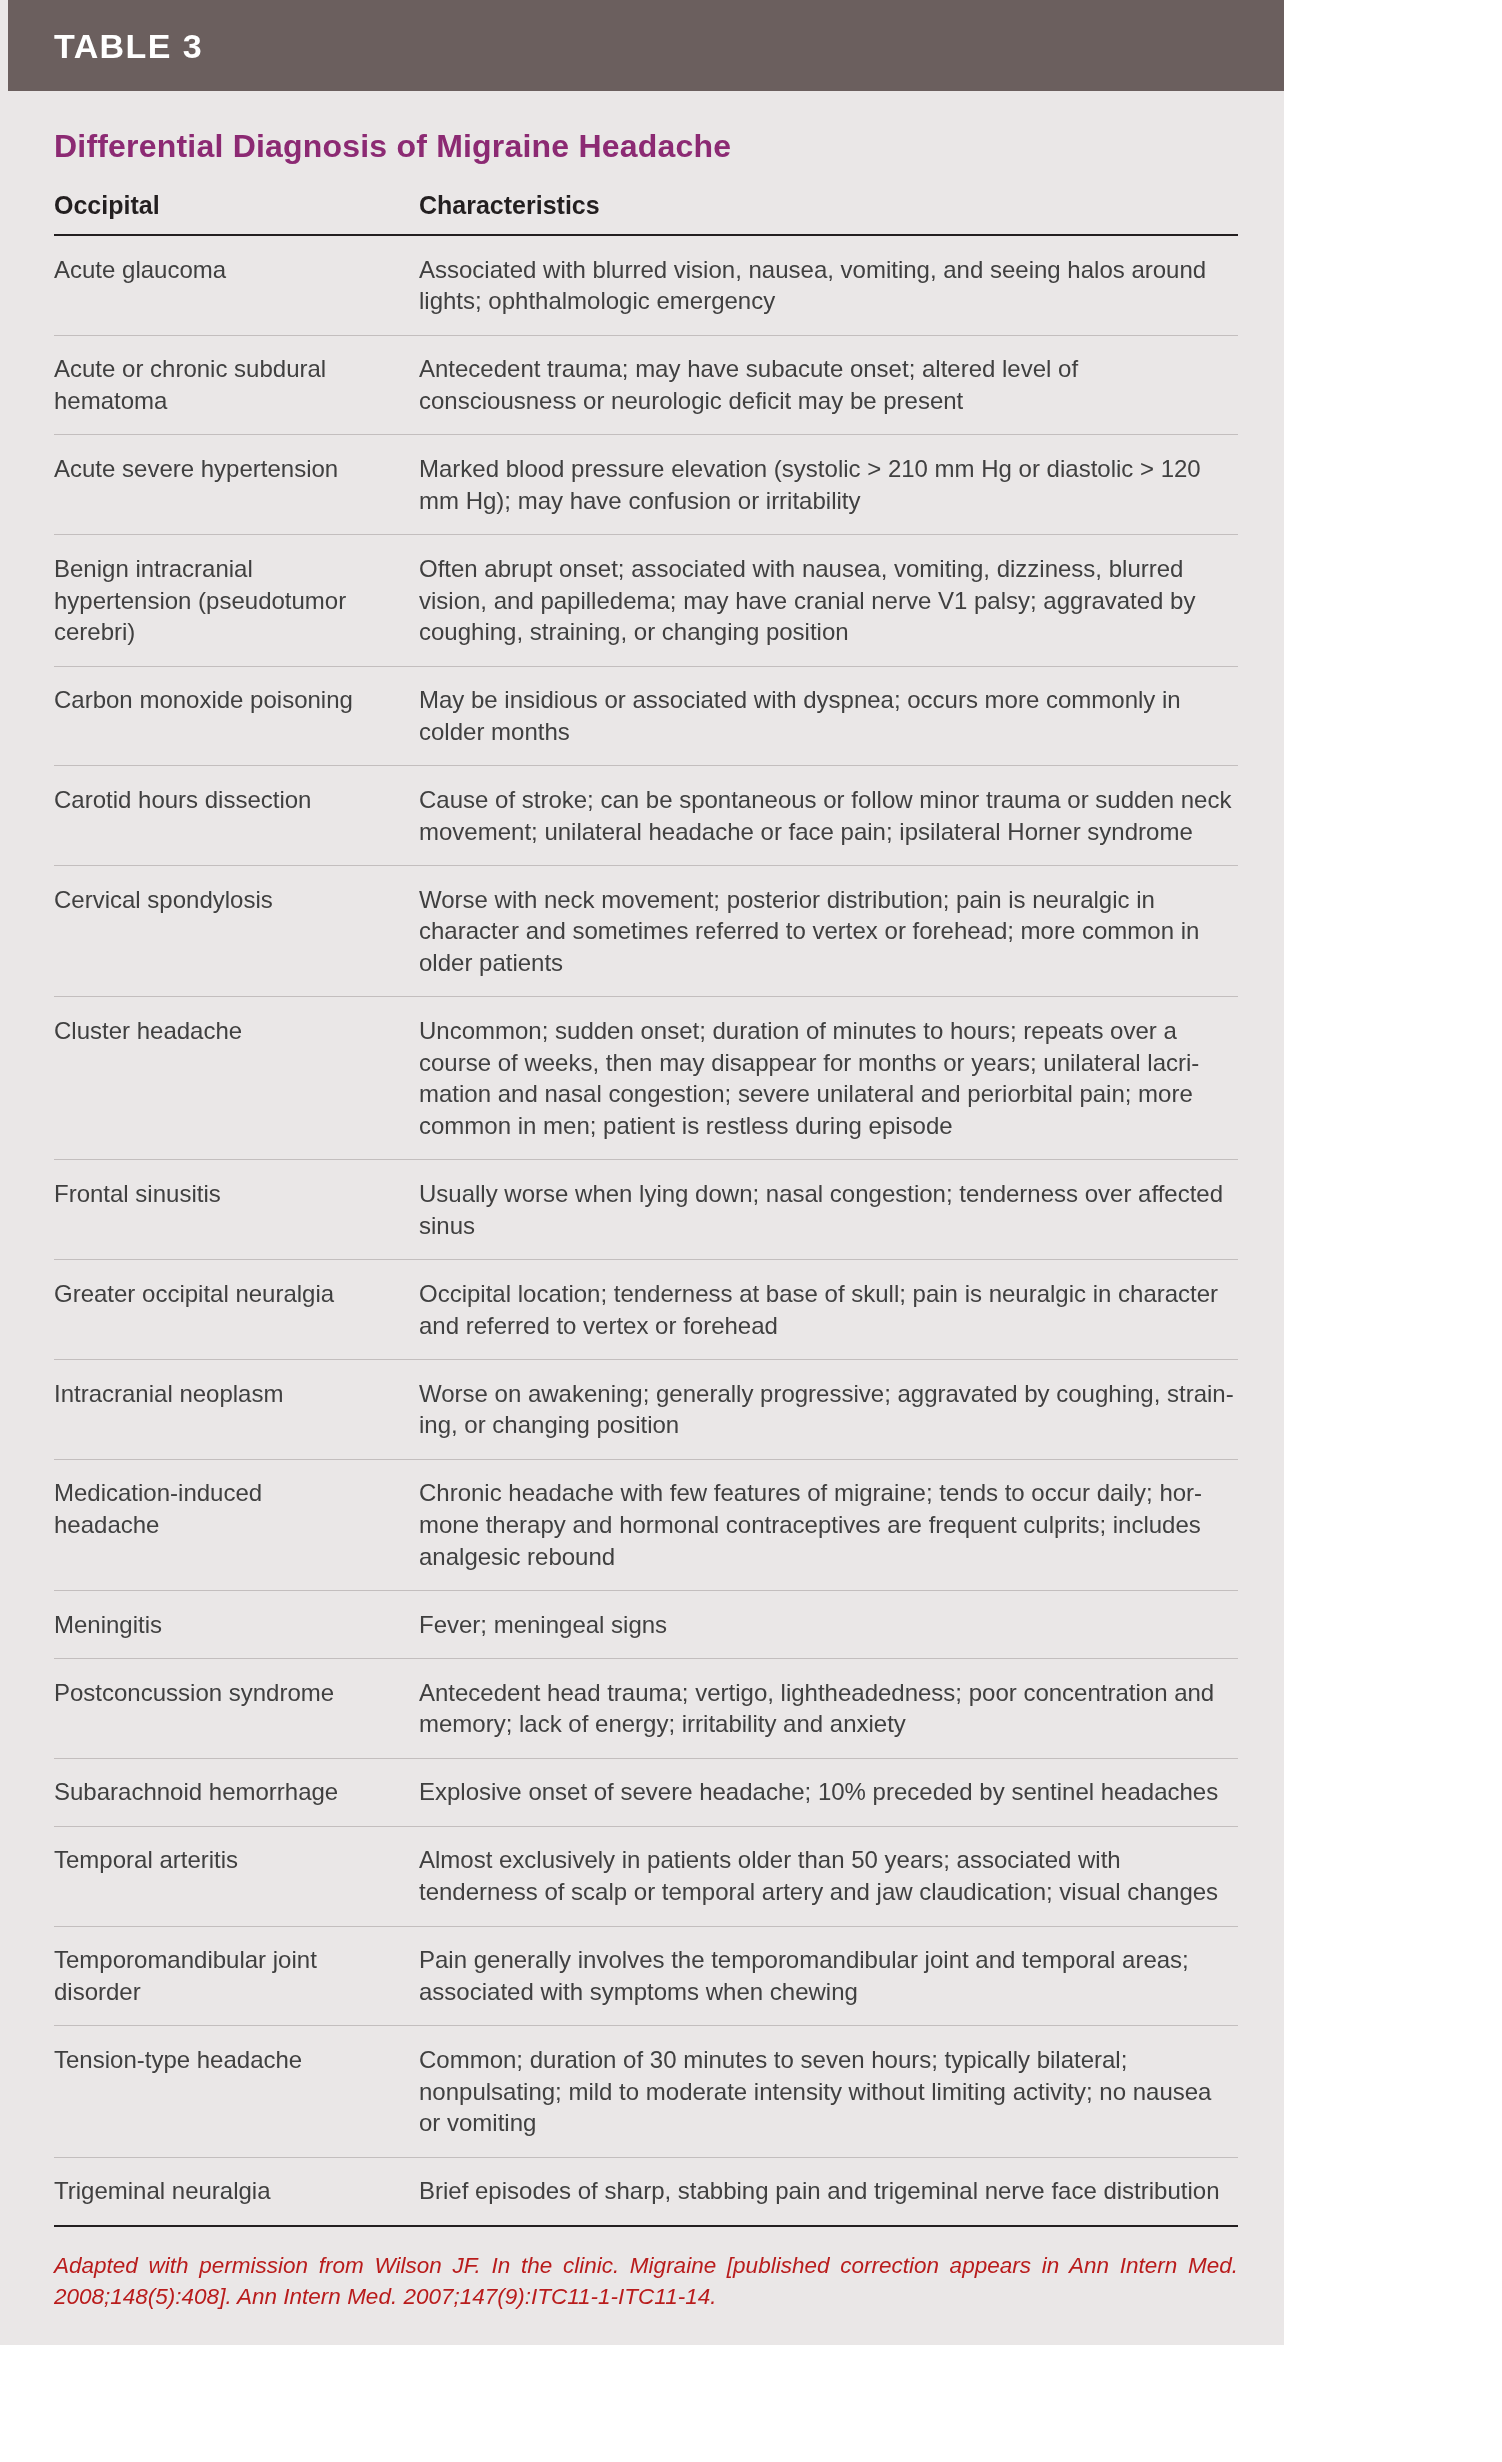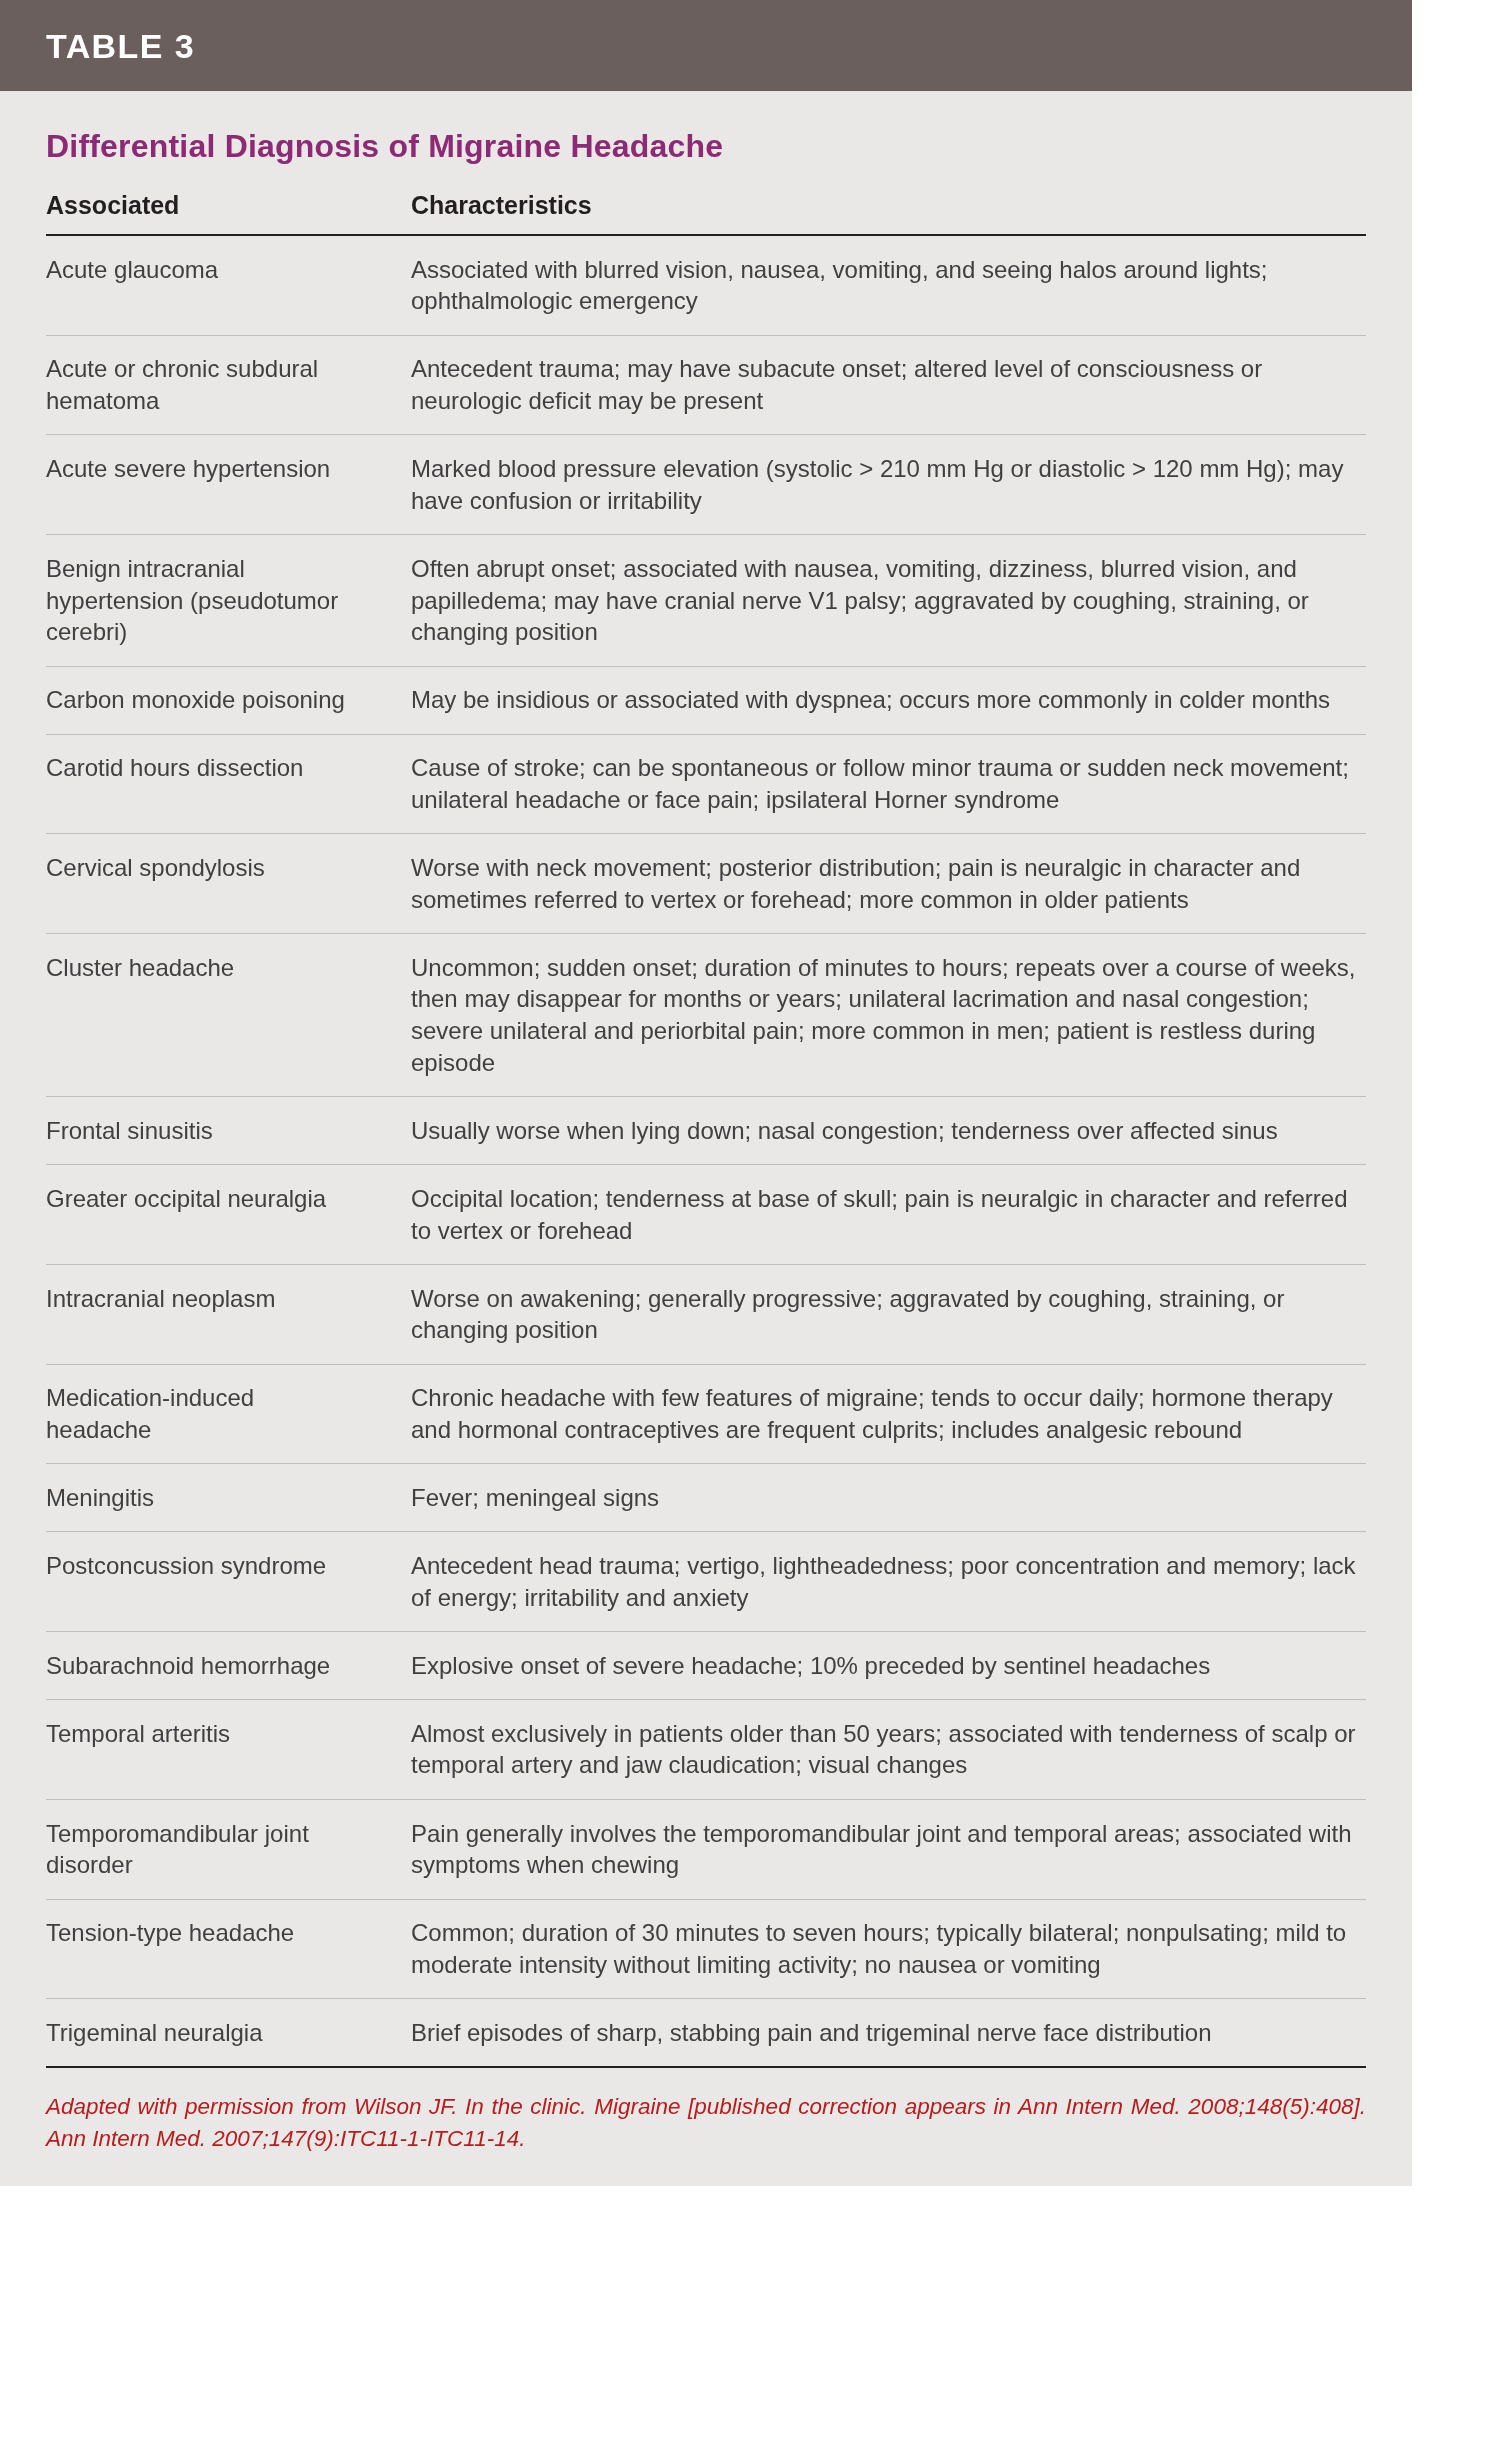--- a/index.html
+++ b/index.html
@@ -5,23 +5,24 @@
   html, body {
     margin: 0;
     padding: 0;
     background: #ffffff;
   }
   body {
     font-family: "Liberation Sans", sans-serif;
     width: 1502px;
   }
   .table-card {
-    width: 1412px;
+    width: 1284px;
     box-sizing: border-box;
     background: #eae7e7;
+    padding-left: 8px;
   }
   .table-header-bar {
     background: #6b5f5e;
     color: #ffffff;
     padding: 26.5px 46px 25px 46px;
     font-size: 34px;
     font-weight: bold;
     letter-spacing: 1.4px;
   }
   .table-body {
@@ -96,21 +97,21 @@
 
     <div class="table-title">Differential Diagnosis of Migraine Headache</div>
 
     <table class="matrix">
       <colgroup>
         <col class="c1">
         <col class="c2">
       </colgroup>
       <thead>
         <tr>
-          <th class="ch1">Associated</th>
+          <th class="ch1">Occipital</th>
           <th class="ch2">Characteristics</th>
         </tr>
       </thead>
       <tbody>
         <tr class="row">
           <td class="cond">Acute glaucoma</td>
           <td class="chars">Associated with blurred vision, nausea, vomiting, and seeing halos around lights; ophthalmologic emergency</td>
         </tr>
         <tr class="row">
           <td class="cond">Acute or chronic sub­dural hematoma</td>

